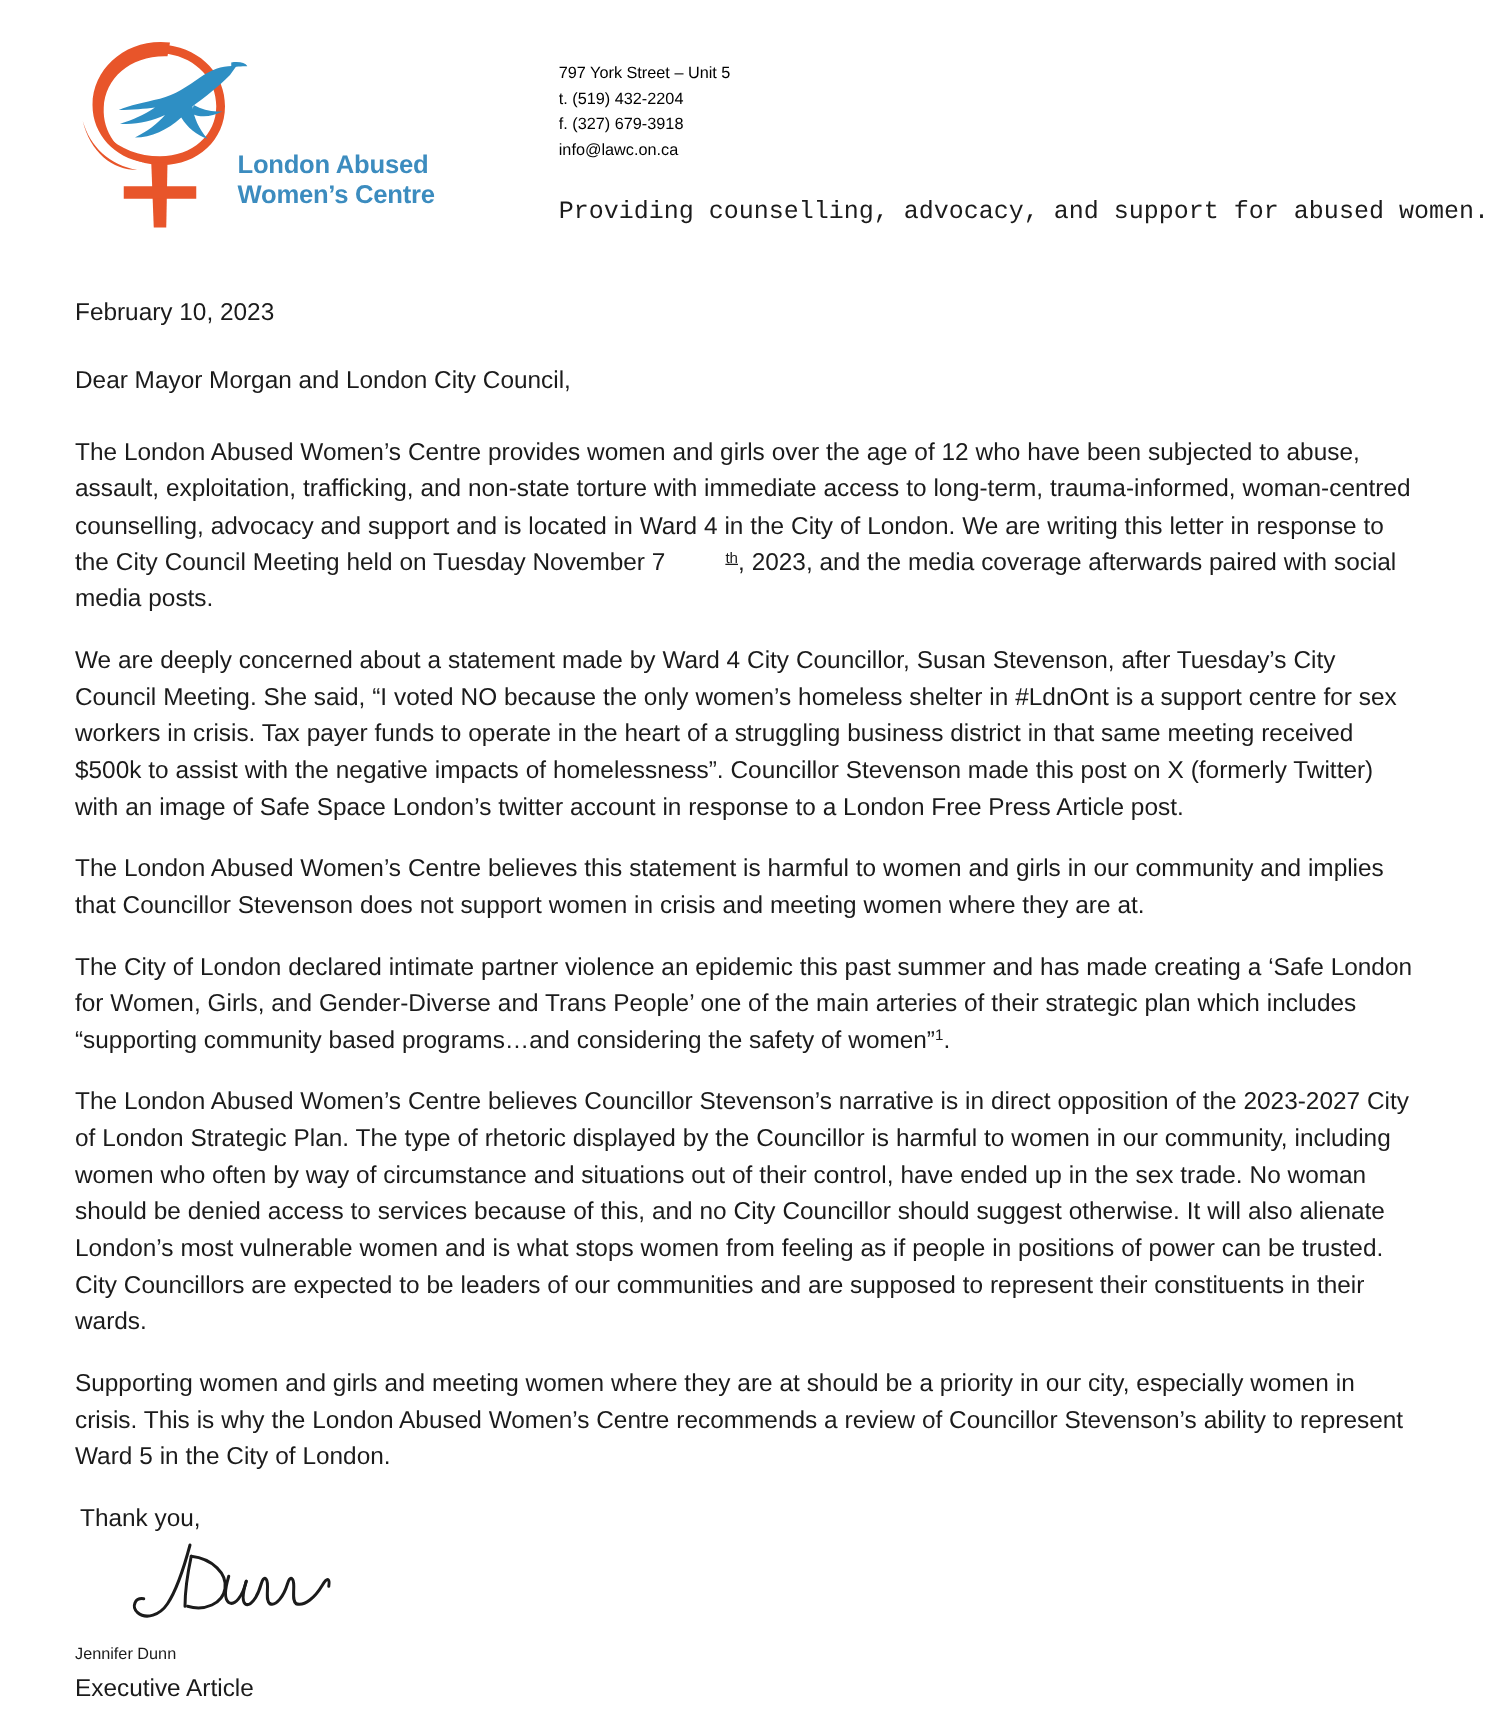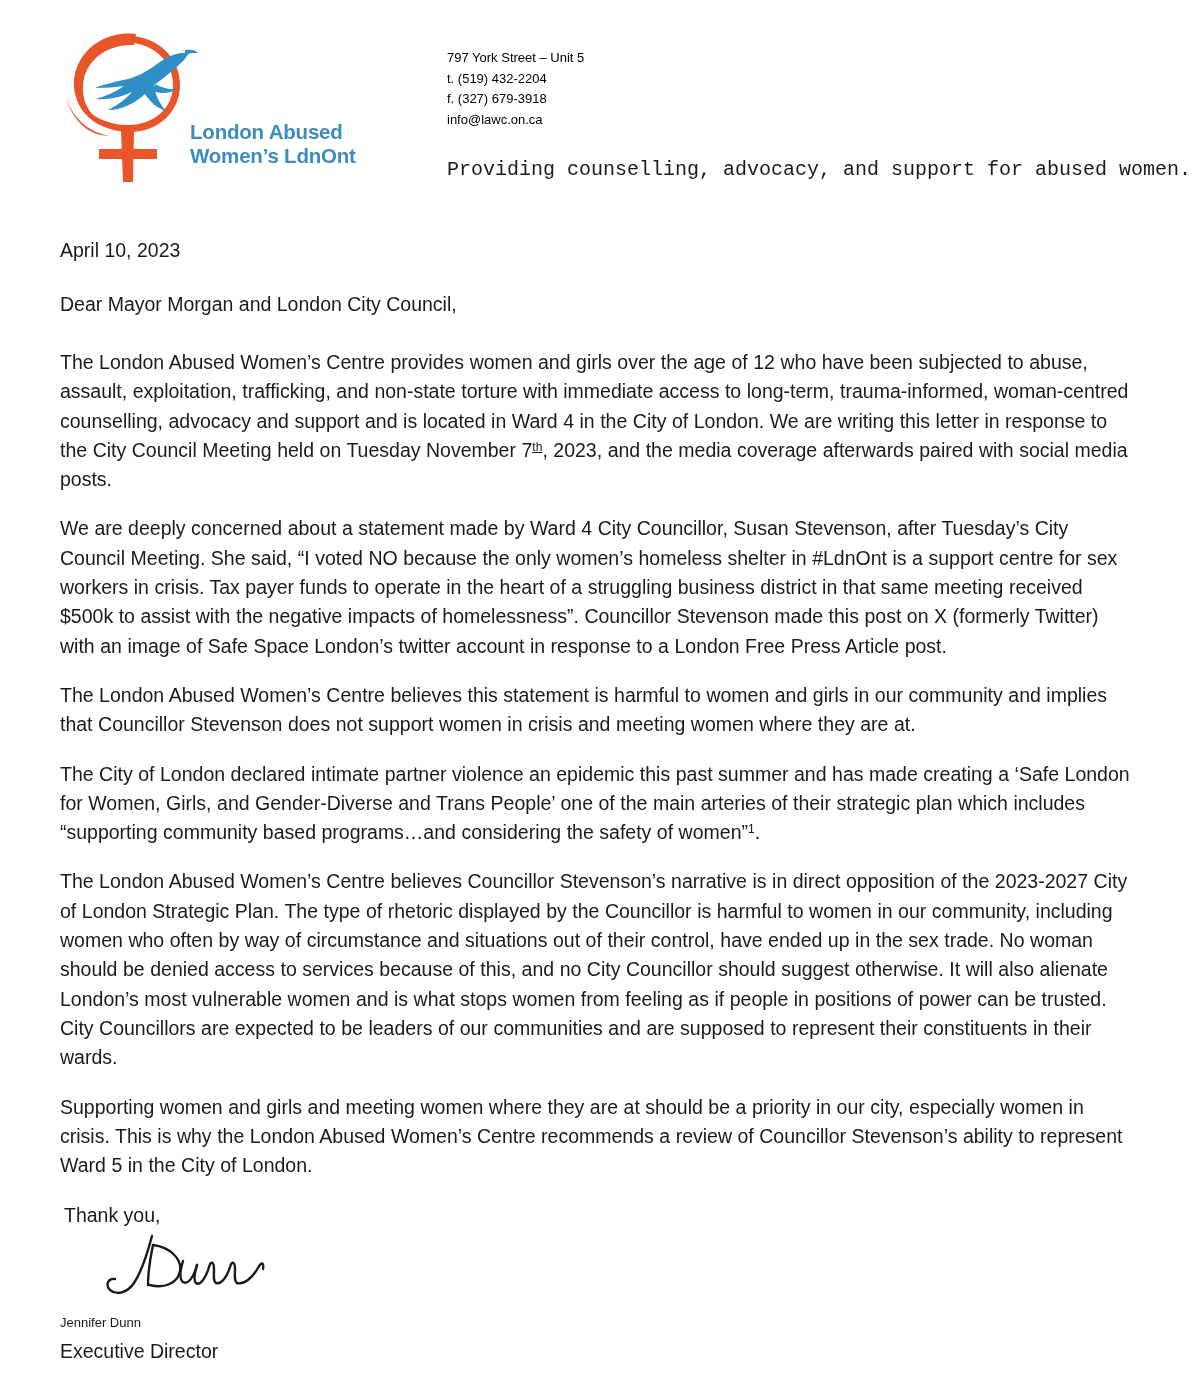--- a/index.html
+++ b/index.html
@@ -105,20 +105,21 @@
     text-align: left;
     word-spacing: 0.1px;
   }
   .para sup {
     font-size: 0.62em;
     line-height: 0;
     vertical-align: 0.52em;
   }
   sup.ord {
     text-decoration: underline;
+    margin-left: 48px;
   }
 
   
   .closing {
     position: absolute;
     left: 60px;
     top: 1197px;
     width: 500px;
   }
   .thanks {
@@ -175,37 +176,37 @@
                  C92 80 99 86 108 89
                  C101 81 97 72 96 63
                  C106 56 117 47 126 38 Z" fill="#2E8FC4"></path>
         <path d="M97 62 C104 66 112 68 120 67 C111 72 102 72 95 69 Z" fill="#2E8FC4"></path>
         <path d="M127 28 C133 27 138 28 140 31 C135 31 130 31 127 33 Z" fill="#2E8FC4"></path>
       </svg>
     </div>
 
     <div class="logo-words">
       <span>London Abused</span>
-      <span>Women’s LdnOnt</span>
+      <span>Women’s Centre</span>
     </div>
   </div>
 
   <div class="contact-block">
     <span class="addr-line">797 York Street – Unit 5</span>
     <span class="addr-line">t. (519) 432-2204</span>
     <span class="addr-line">f. (327) 679-3918</span>
     <span class="addr-line">info@lawc.on.ca</span>
   </div>
 
   <div class="tagline">Providing counselling, advocacy, and support for abused women.</div>
 </div>
 
 <div class="letter">
 
-  <p class="date-line">April 10, 2023</p>
+  <p class="date-line">February 10, 2023</p>
 
   <p class="salutation">Dear Mayor Morgan and London City Council,</p>
 
   <p class="para"><span>The London Abused Women’s Centre provides women and girls over the age of 12 who have been subjected to abuse, assault, exploitation, trafficking, and non-state torture with immediate access to long-term, trauma-informed, woman-centred counselling, advocacy and support and is located in Ward 4 in the City of London.  We are writing this letter in response to the City Council Meeting held on Tuesday November 7</span><sup class="ord">th</sup><span>, 2023, and the media coverage afterwards paired with social media posts.</span></p>
 
   <p class="para">We are deeply concerned about a statement made by Ward 4 City Councillor, Susan Stevenson, after Tuesday’s City Council Meeting. She said, “I voted NO because the only women’s homeless shelter in #LdnOnt is a support centre for sex workers in crisis.  Tax payer funds to operate in the heart of a struggling business district in that same meeting received $500k to assist with the negative impacts of homelessness”. Councillor Stevenson made this post on X (formerly Twitter) with an image of Safe Space London’s twitter account in response to a London Free Press Article post.</p>
 
   <p class="para">The London Abused Women’s Centre believes this statement is harmful to women and girls in our community and implies that Councillor Stevenson does not support women in crisis and meeting women where they are at.</p>
 
   <p class="para"><span>The City of London declared intimate partner violence an epidemic this past summer and has made creating a ‘Safe London for Women, Girls, and Gender-Diverse and Trans People’ one of the main arteries of their strategic plan which includes “supporting community based programs…and considering the safety of women”</span><sup>1</sup><span>.</span></p>
@@ -233,14 +234,14 @@
         <path d="M107 32 C104 42 104 48 106 50 C110 53 116 45 119 34 C121 27 124 29 124 36 C124 43 123 48 126 50"></path>
 
         <path d="M126 50 C131 52 137 44 140 34 C142 27 145 29 145 36 C145 43 144 48 147 50"></path>
 
         <path d="M147 50 C154 52 162 45 168 35 C172 28 174 30 173 36"></path>
       </g>
     </svg>
   </div>
 
   <p class="sig-name">Jennifer Dunn</p>
-  <p class="sig-title">Executive Director</p>
+  <p class="sig-title">Executive Article</p>
 </div>
 
 </body></html>

